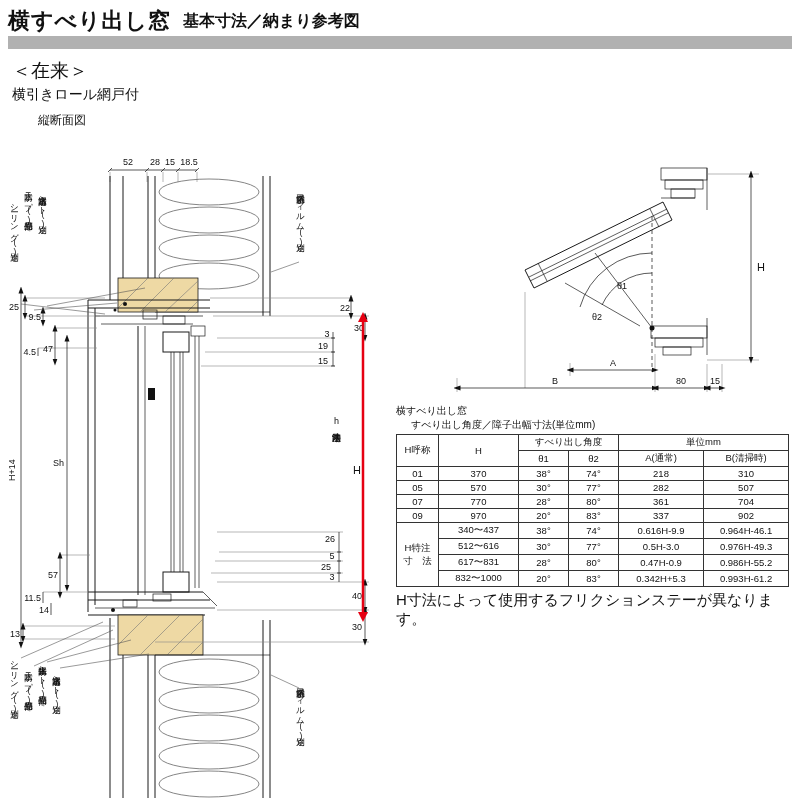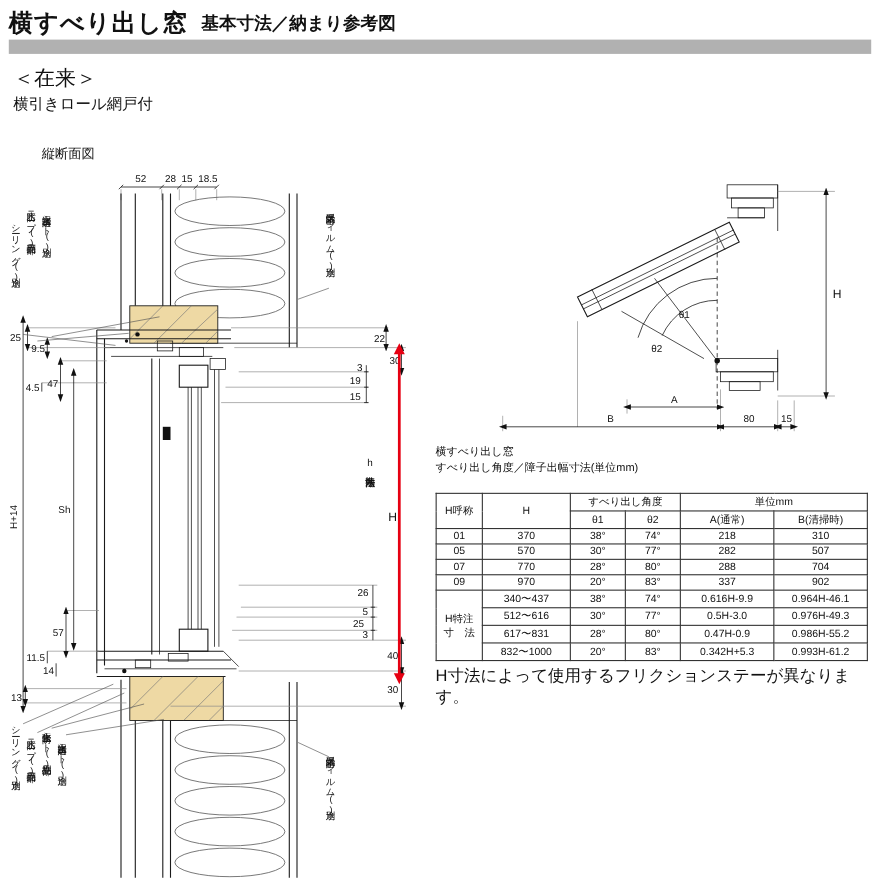--- a/index.html
+++ b/index.html
@@ -7,42 +7,42 @@
   .page {
     position: relative; width: 800px; height: 800px; background: #fff;
     font-family: "Liberation Sans", sans-serif; color: #111; overflow: hidden;
   }
   .hdr { position: absolute; left: 8px; top: 6px; display: flex; align-items: flex-end; }
   .hdr .t1 { font-size: 22px; font-weight: bold; letter-spacing: 1px; }
   .hdr .t2 { font-size: 16px; font-weight: bold; margin-left: 12px; padding-bottom: 4px; }
   .bar { position: absolute; left: 8px; top: 36px; width: 784px; height: 13px; background: #b1b1b1; }
   .lab-zairai { position: absolute; left: 12px; top: 58px; font-size: 19px; }
   .lab-screen { position: absolute; left: 12px; top: 86px; font-size: 14px; text-align: center; }
-  .lab-view   { position: absolute; left: 38px; top: 132px; font-size: 12px; }
+  .lab-view   { position: absolute; left: 38px; top: 112px; font-size: 12px; }
   .vlabel {
     position: absolute; writing-mode: vertical-rl; text-orientation: upright;
     font-size: 8.5px; line-height: 1.05; letter-spacing: 0; white-space: nowrap;
   }
   .vlabel.big { font-size: 9px; }
   svg text { font-family: "Liberation Sans", sans-serif; font-size: 9px; fill: #111; }
   svg text.hh { font-size: 11px; }
   .thin  { stroke: #888; stroke-width: 0.6; }
   .lead  { stroke: #555; stroke-width: 0.6; }
   .dim   { stroke: #111; stroke-width: 0.7; fill: none; }
   .edge  { stroke: #1a1a1a; stroke-width: 1; fill: none; }
   .edge2 { stroke: #1a1a1a; stroke-width: 0.7; fill: none; }
   .coil  { stroke: #666; stroke-width: 0.8; fill: none; }
   .wood  { fill: #eed9a4; stroke: #1a1a1a; stroke-width: 0.8; }
   .hatch { stroke: #777; stroke-width: 0.6; }
   .redln { stroke: #e60012; stroke-width: 2.5; }
   .redfl { fill: #e60012; }
   .spec { position: absolute; left: 396px; top: 404px; width: 394px; }
   .spec-t1 { font-size: 10px; }
-  .spec-t2 { font-size: 10px; }
-  table { border-collapse: collapse; width: 392px; table-layout: fixed; margin-top: 16px; border-radius: 32px; }
+  .spec-t2 { font-size: 10px; margin-left: 15px; }
+  table { border-collapse: collapse; width: 392px; table-layout: fixed; margin-top: 2px; border-radius: 32px; }
   th, td { border: 1px solid #333; font-size: 9.5px; font-weight: normal; text-align: center; padding: 1px 2px; height: 14px; }
   .spec-note { font-size: 15px; margin-top: 4px; }
 </style>
 </head>
 <body>
 
 <div class="page">
 
   <div class="hdr">
     <span class="t1">横すべり出し窓</span>
@@ -392,21 +392,21 @@
           <td>30°</td>
           <td>77°</td>
           <td>282</td>
           <td>507</td>
         </tr>
         <tr>
           <td>07</td>
           <td>770</td>
           <td>28°</td>
           <td>80°</td>
-          <td>288</td>
+          <td>361</td>
           <td>704</td>
         </tr>
         <tr>
           <td>09</td>
           <td>970</td>
           <td>20°</td>
           <td>83°</td>
           <td>337</td>
           <td>902</td>
         </tr>

